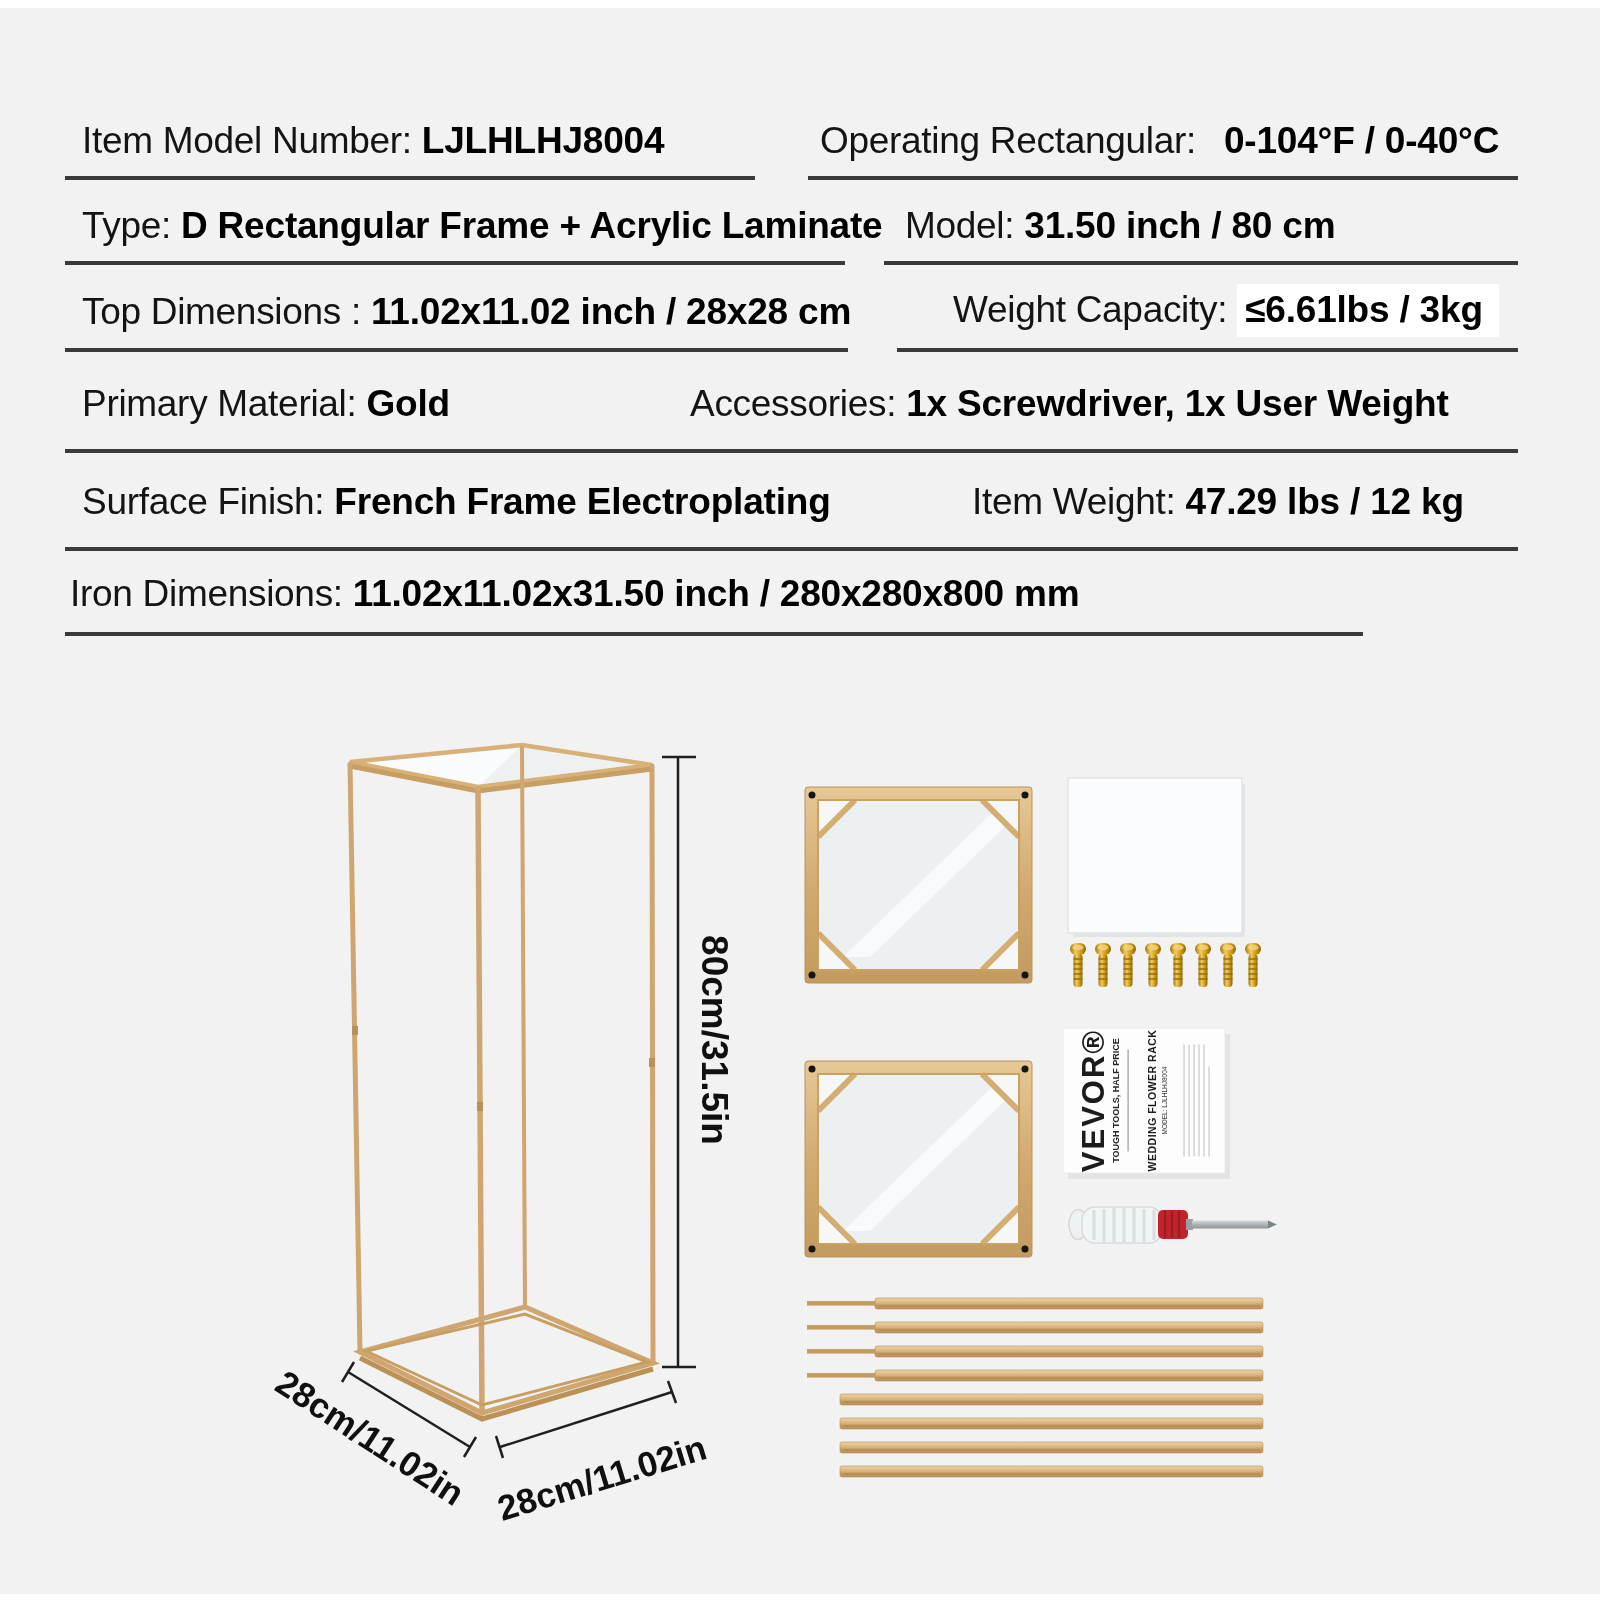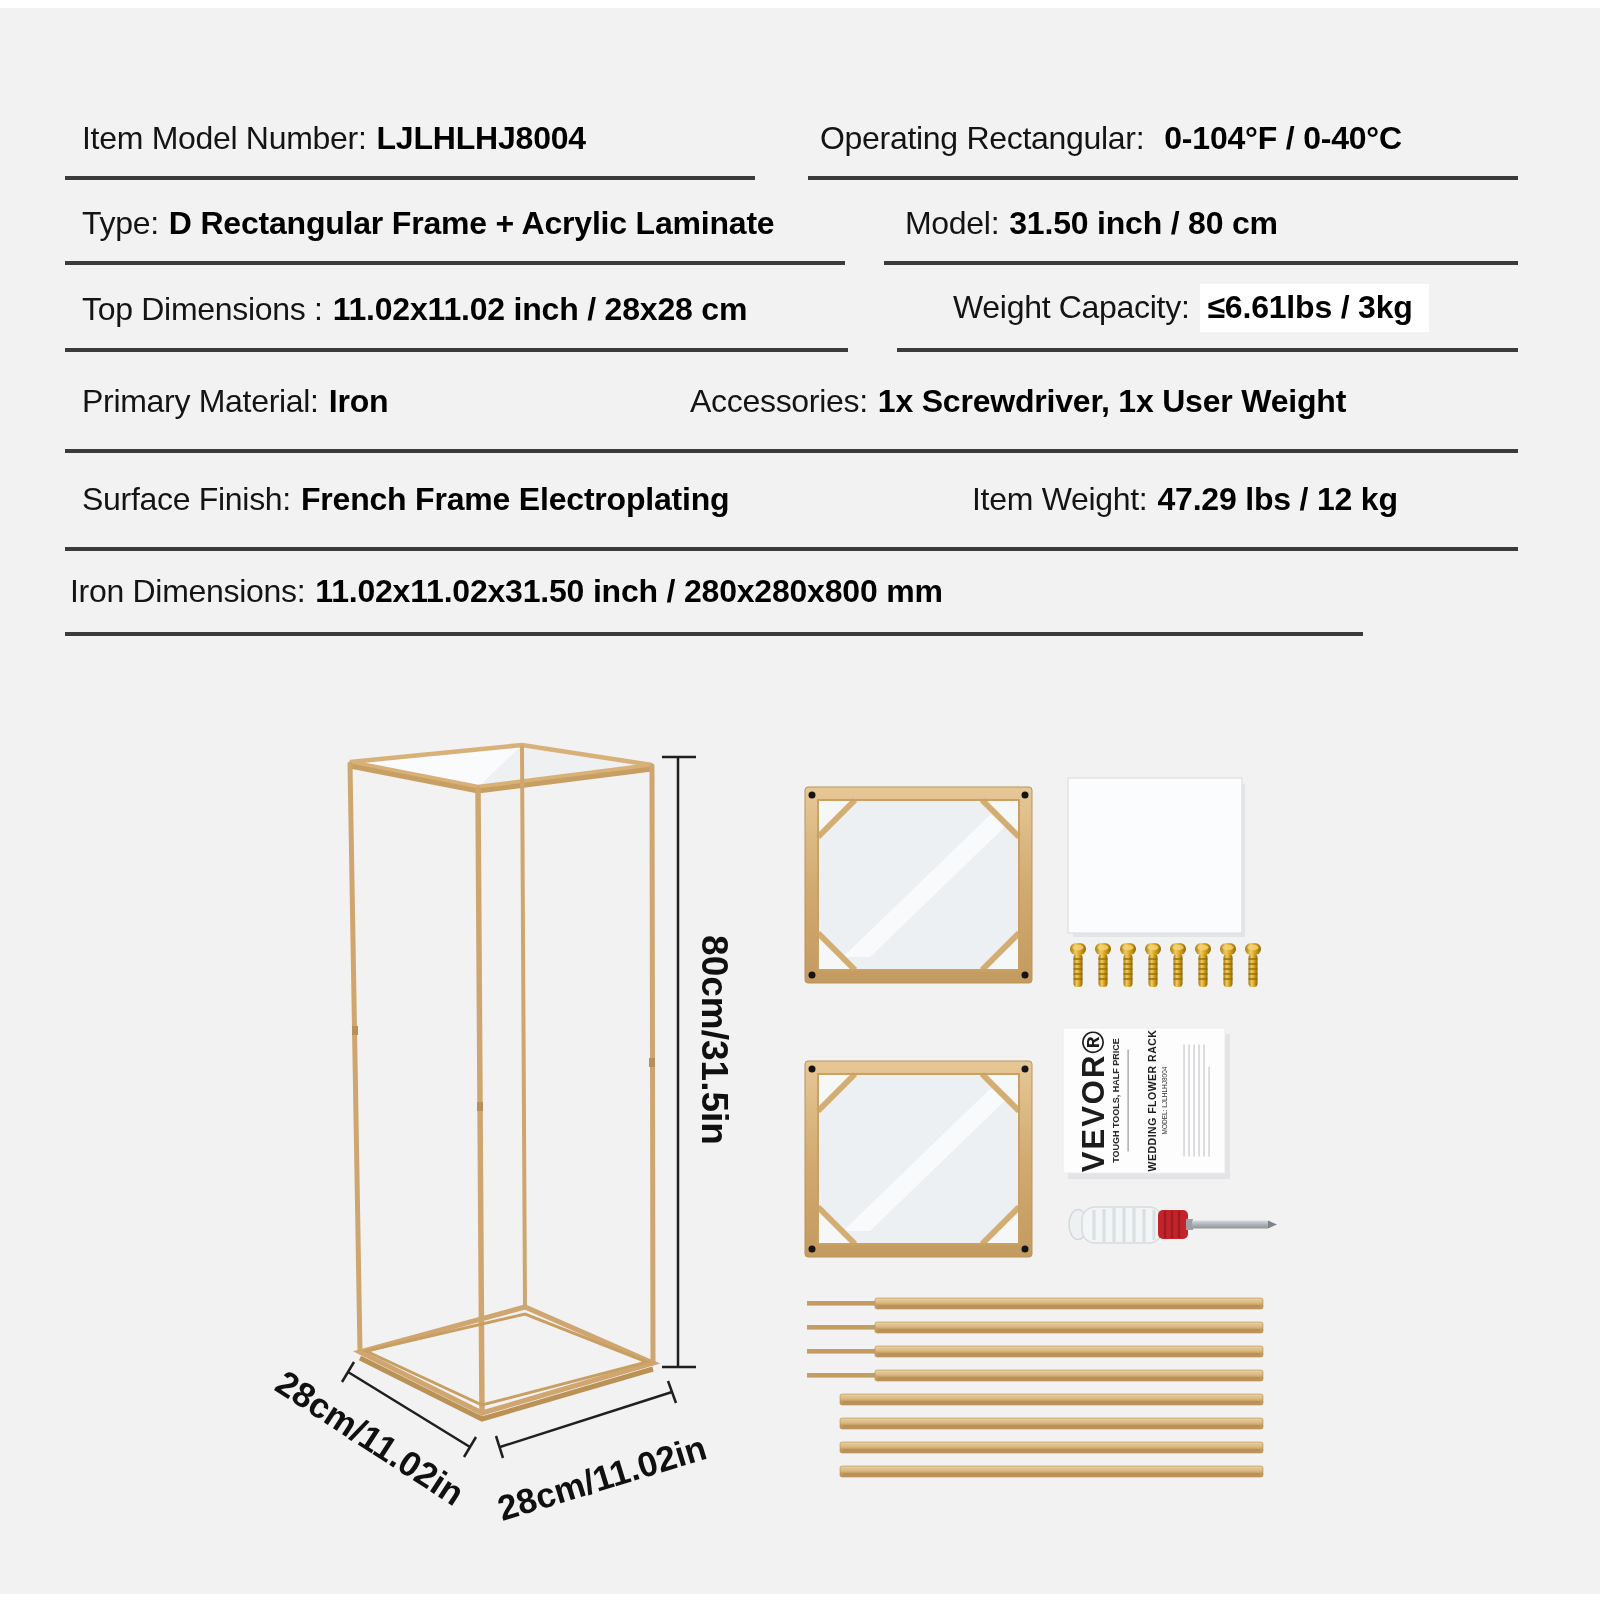--- a/index.html
+++ b/index.html
@@ -1,40 +1,40 @@
 <!DOCTYPE html>
 <html><head>
 <meta charset="utf-8">
 <style>
   html,body{margin:0;padding:0;background:#ffffff;}
   .canvas{position:relative;width:1600px;height:1600px;background:#ffffff;overflow:hidden;
           font-family:"Liberation Sans",sans-serif;}
   .bg{position:absolute;left:0;right:0;top:8px;bottom:6px;background:#f2f2f3;}
-  .cell{position:absolute;white-space:nowrap;font-size:32px;line-height:1;color:#141414;
+  .cell{position:absolute;white-space:nowrap;font-size:37px;line-height:1;color:#141414;
         letter-spacing:-0.3px;}
   .lbl{font-weight:400;}
   .val{font-weight:700;margin-left:10px;letter-spacing:-0.2px;color:#000;}
   .hl{background:#ffffff;padding:5px 16px 7px 8px;}
   .hr{position:absolute;height:4px;background:#3b3b3b;}
   svg{position:absolute;left:0;top:0;}
   text{font-family:"Liberation Sans",sans-serif;}
 </style>
 </head>
 <body>
 
 <div class="canvas">
   <div class="bg"></div>
 
   <section>
 
     <div class="cell" style="left:82px;top:122px">
       <span class="lbl">Item Model Number:</span><span class="val">LJLHLHJ8004</span>
     </div>
     <div class="cell" style="left:820px;top:122px">
-      <span class="lbl">Operating Rectangular:</span><span class="val" style="margin-left:20px">0-104°F / 0-40°C</span>
+      <span class="lbl">Operating Rectangular:</span><span class="val" style="margin-left:28px">0-104°F / 0-40°C</span>
     </div>
     <div class="hr" style="left:65px;top:176px;width:690px"></div>
     <div class="hr" style="left:808px;top:176px;width:710px"></div>
 
     <div class="cell" style="left:82px;top:207px">
       <span class="lbl">Type:</span><span class="val">D Rectangular Frame + Acrylic Laminate</span>
     </div>
     <div class="cell" style="left:905px;top:207px">
       <span class="lbl">Model:</span><span class="val">31.50 inch / 80 cm</span>
     </div>
@@ -44,21 +44,21 @@
     <div class="cell" style="left:82px;top:293px">
       <span class="lbl">Top Dimensions :</span><span class="val">11.02x11.02 inch / 28x28 cm</span>
     </div>
     <div class="cell" style="left:953px;top:291px">
       <span class="lbl">Weight Capacity:</span><span class="val hl">≤6.61lbs / 3kg</span>
     </div>
     <div class="hr" style="left:65px;top:348px;width:783px"></div>
     <div class="hr" style="left:897px;top:348px;width:621px"></div>
 
     <div class="cell" style="left:82px;top:385px">
-      <span class="lbl">Primary Material:</span><span class="val">Iron</span>
+      <span class="lbl">Primary Material:</span><span class="val">Gold</span>
     </div>
     <div class="cell" style="left:690px;top:385px">
       <span class="lbl">Accessories:</span><span class="val">1x Screwdriver, 1x User Weight</span>
     </div>
     <div class="hr" style="left:65px;top:449px;width:1453px"></div>
 
     <div class="cell" style="left:82px;top:483px">
       <span class="lbl">Surface Finish:</span><span class="val">French Frame Electroplating</span>
     </div>
     <div class="cell" style="left:972px;top:483px">

